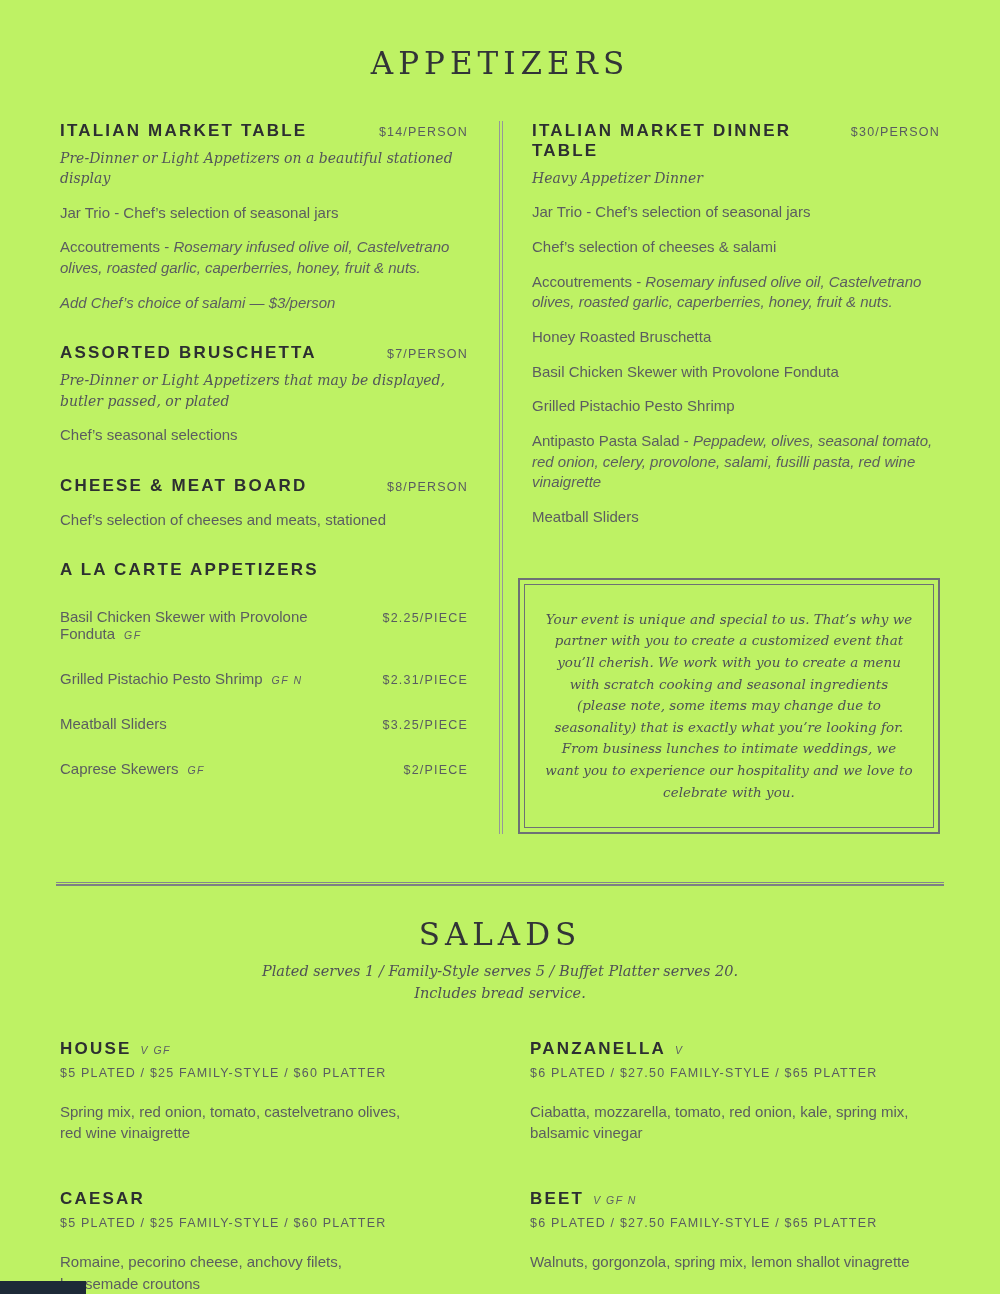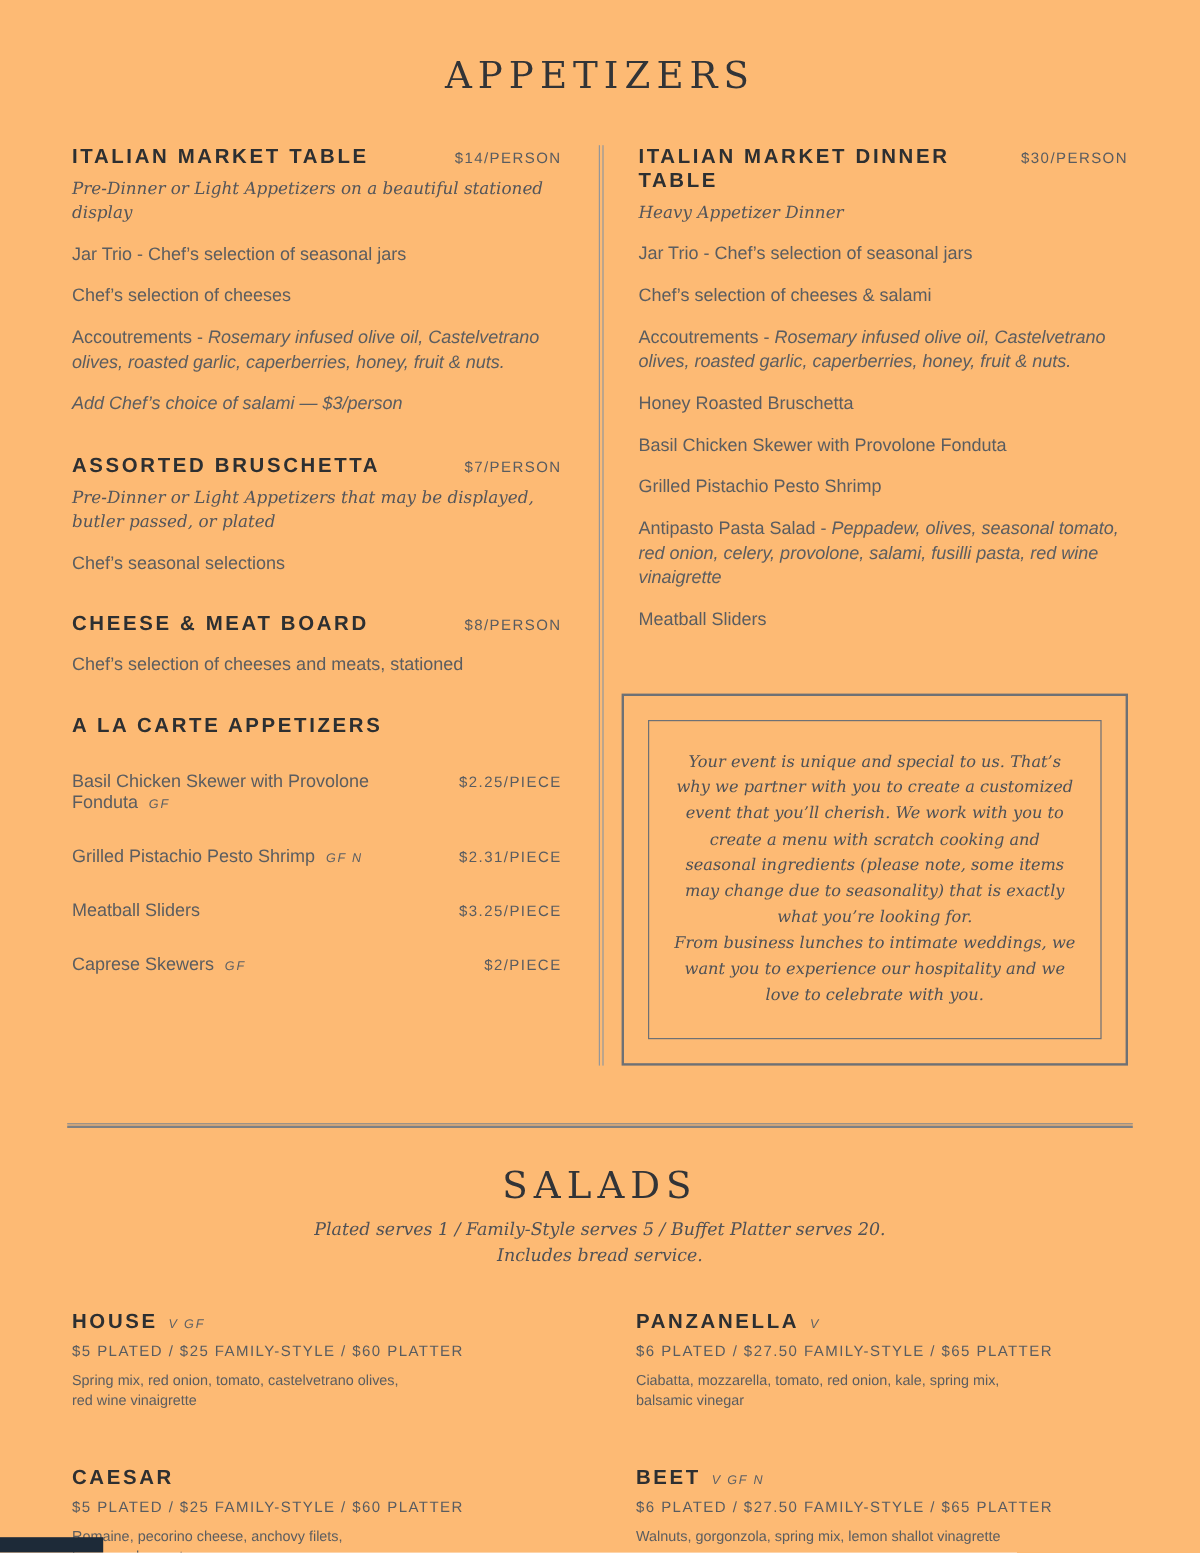--- a/index.html
+++ b/index.html
@@ -2,21 +2,21 @@
 <html><head>
 <meta charset="utf-8">
 <style>
   * { margin: 0; padding: 0; box-sizing: border-box; }
   html, body { background: #ffffff; }
   .page {
     position: relative;
     width: 1000px;
     height: 1294px;
     margin: 0 auto;
-    background: #fdba74;
+    background: #bef264;
     font-family: "Liberation Sans", sans-serif;
     color: #5b5d60;
     overflow: hidden;
   }
   .big-title {
     margin-top: 45px;
     text-align: center;
     font-family: "DejaVu Serif", serif;
     font-weight: normal;
     font-size: 31px;
@@ -90,21 +90,21 @@
     font-size: 12.5px;
     letter-spacing: 1.2px;
     color: #595c60;
     white-space: nowrap;
     margin-left: 12px;
   }
   .note-box {
     margin-top: 50px;
     margin-left: -14px;
     border: 2px solid #6e7175;
-    padding: 20px;
+    padding: 4px;
   }
   .note-box-inner {
     border: 1px solid #6e7175;
     padding: 24px 20px;
     text-align: center;
   }
   .note-box-inner p {
     font-family: "DejaVu Serif", serif;
     font-style: italic;
     font-size: 13.5px;
@@ -136,22 +136,22 @@
     row-gap: 46px;
   }
   .salad-head { display: flex; align-items: baseline; }
   .salad-prices {
     margin-top: 7px;
     font-size: 12.5px;
     letter-spacing: 1.2px;
     color: #595c60;
   }
   .salad-desc {
-    margin-top: 9px;
-    font-size: 12px;
+    margin-top: 21px;
+    font-size: 15px;
     line-height: 1.42;
     color: #5b5d60;
   }
   .footer-bar {
     position: absolute;
     left: 0;
     bottom: 0;
     width: 86px;
     height: 13px;
     background: #1d2a38;
@@ -168,21 +168,20 @@
 
     <div class="col left">
 
       <section class="menu-sec">
         <div class="sec-head">
           <span class="sec-title">ITALIAN MARKET TABLE</span>
           <span class="sec-price">$14/PERSON</span>
         </div>
         <p class="tagline">Pre-Dinner or Light Appetizers on a beautiful stationed display</p>
         <p class="item">Jar Trio - Chef’s selection of seasonal jars</p>
-        <p class="item">Chef’s selection of cheeses</p>
         <p class="item"><span>Accoutrements - </span><em>Rosemary infused olive oil, Castelvetrano olives, roasted garlic, caperberries, honey, fruit &amp; nuts.</em></p>
         <p class="item sans-it">Add Chef’s choice of salami — $3/person</p>
       </section>
 
       <section class="menu-sec">
         <div class="sec-head">
           <span class="sec-title">ASSORTED BRUSCHETTA</span>
           <span class="sec-price">$7/PERSON</span>
         </div>
         <p class="tagline">Pre-Dinner or Light Appetizers that may be displayed, butler passed, or plated</p>

